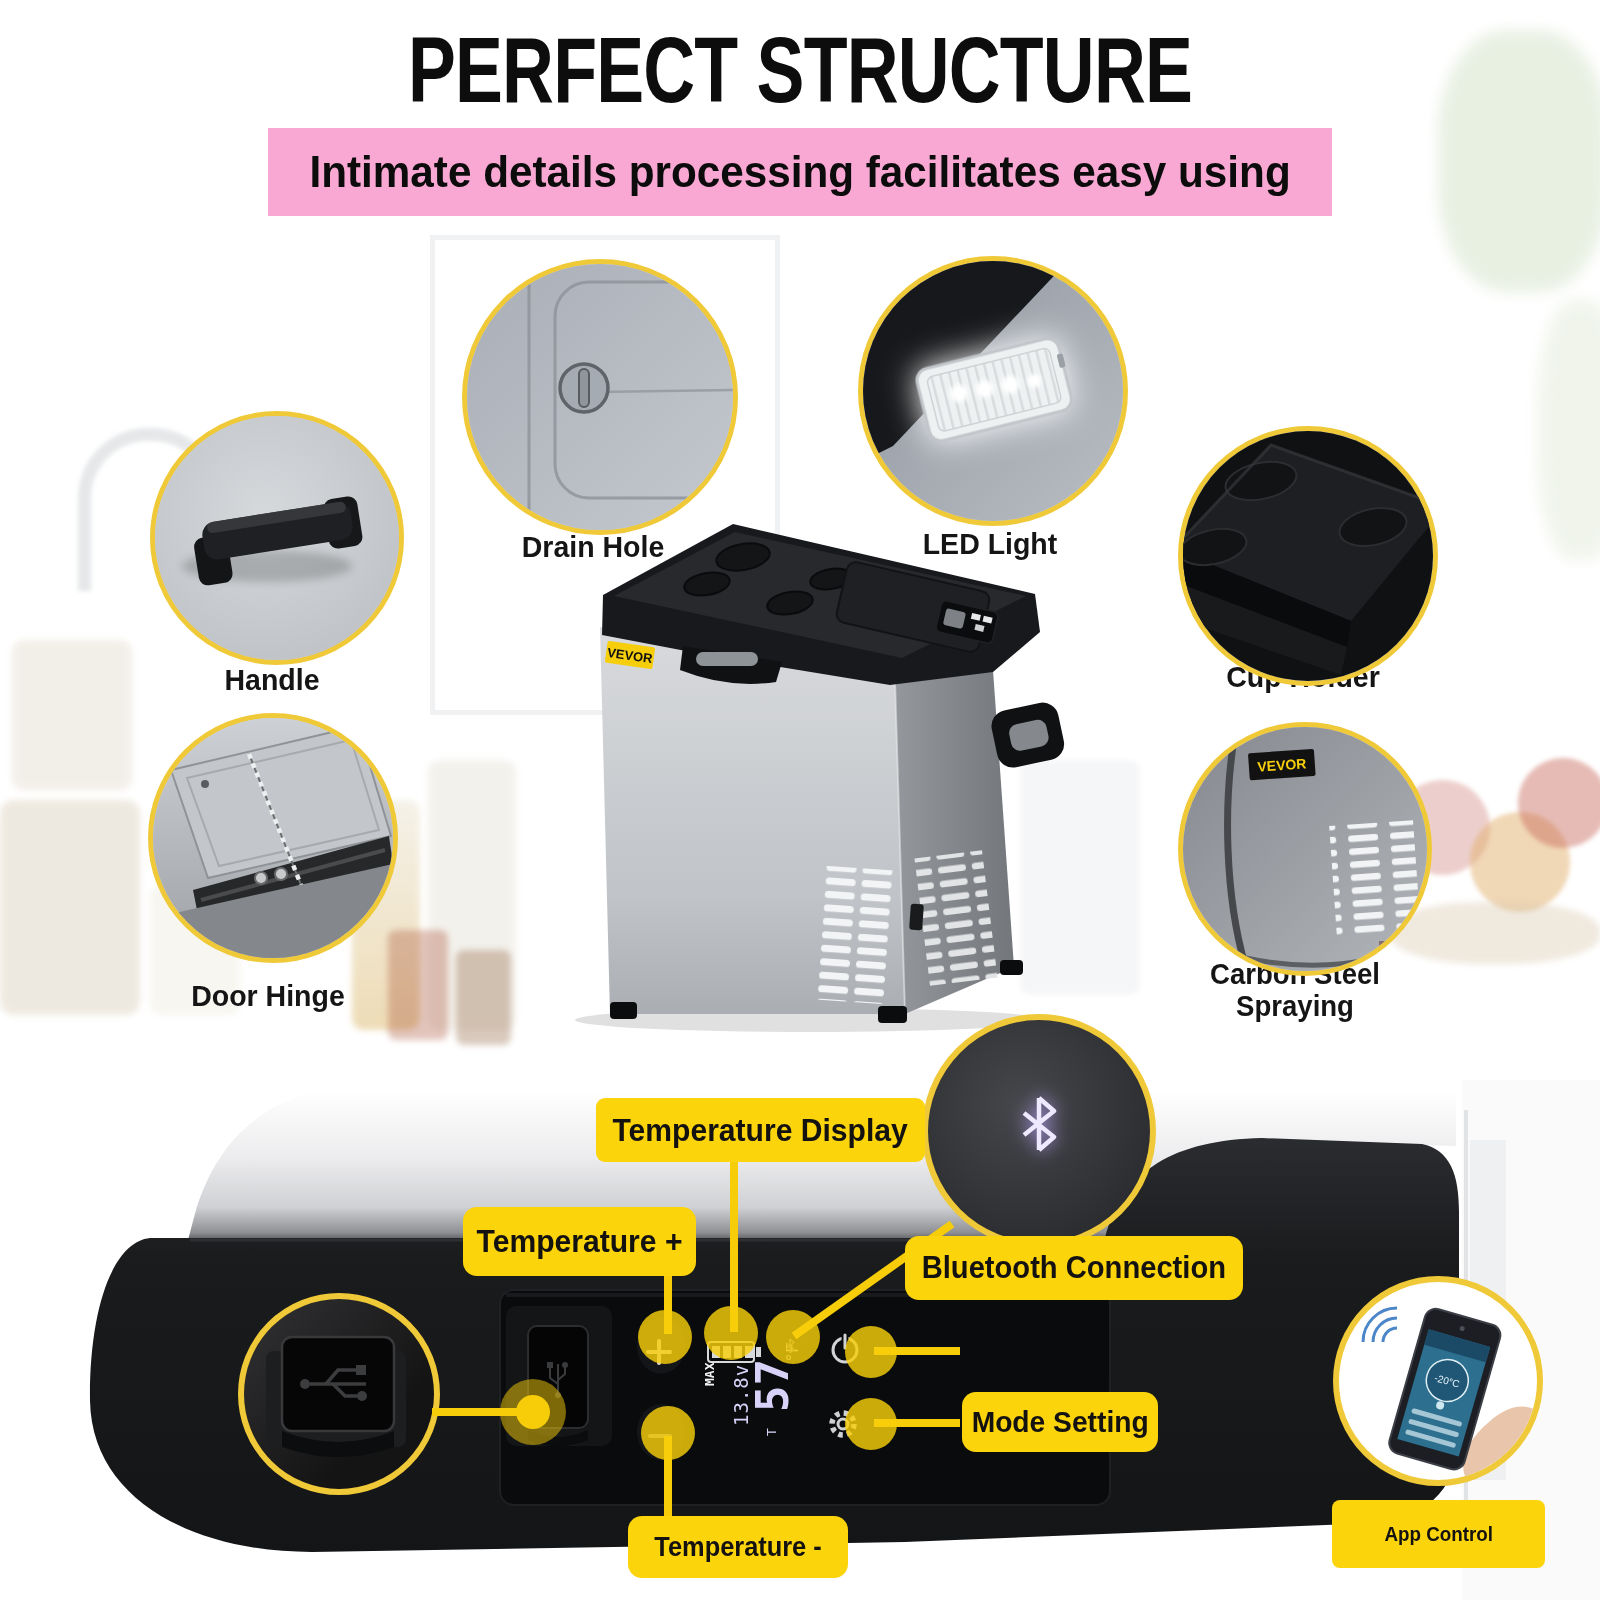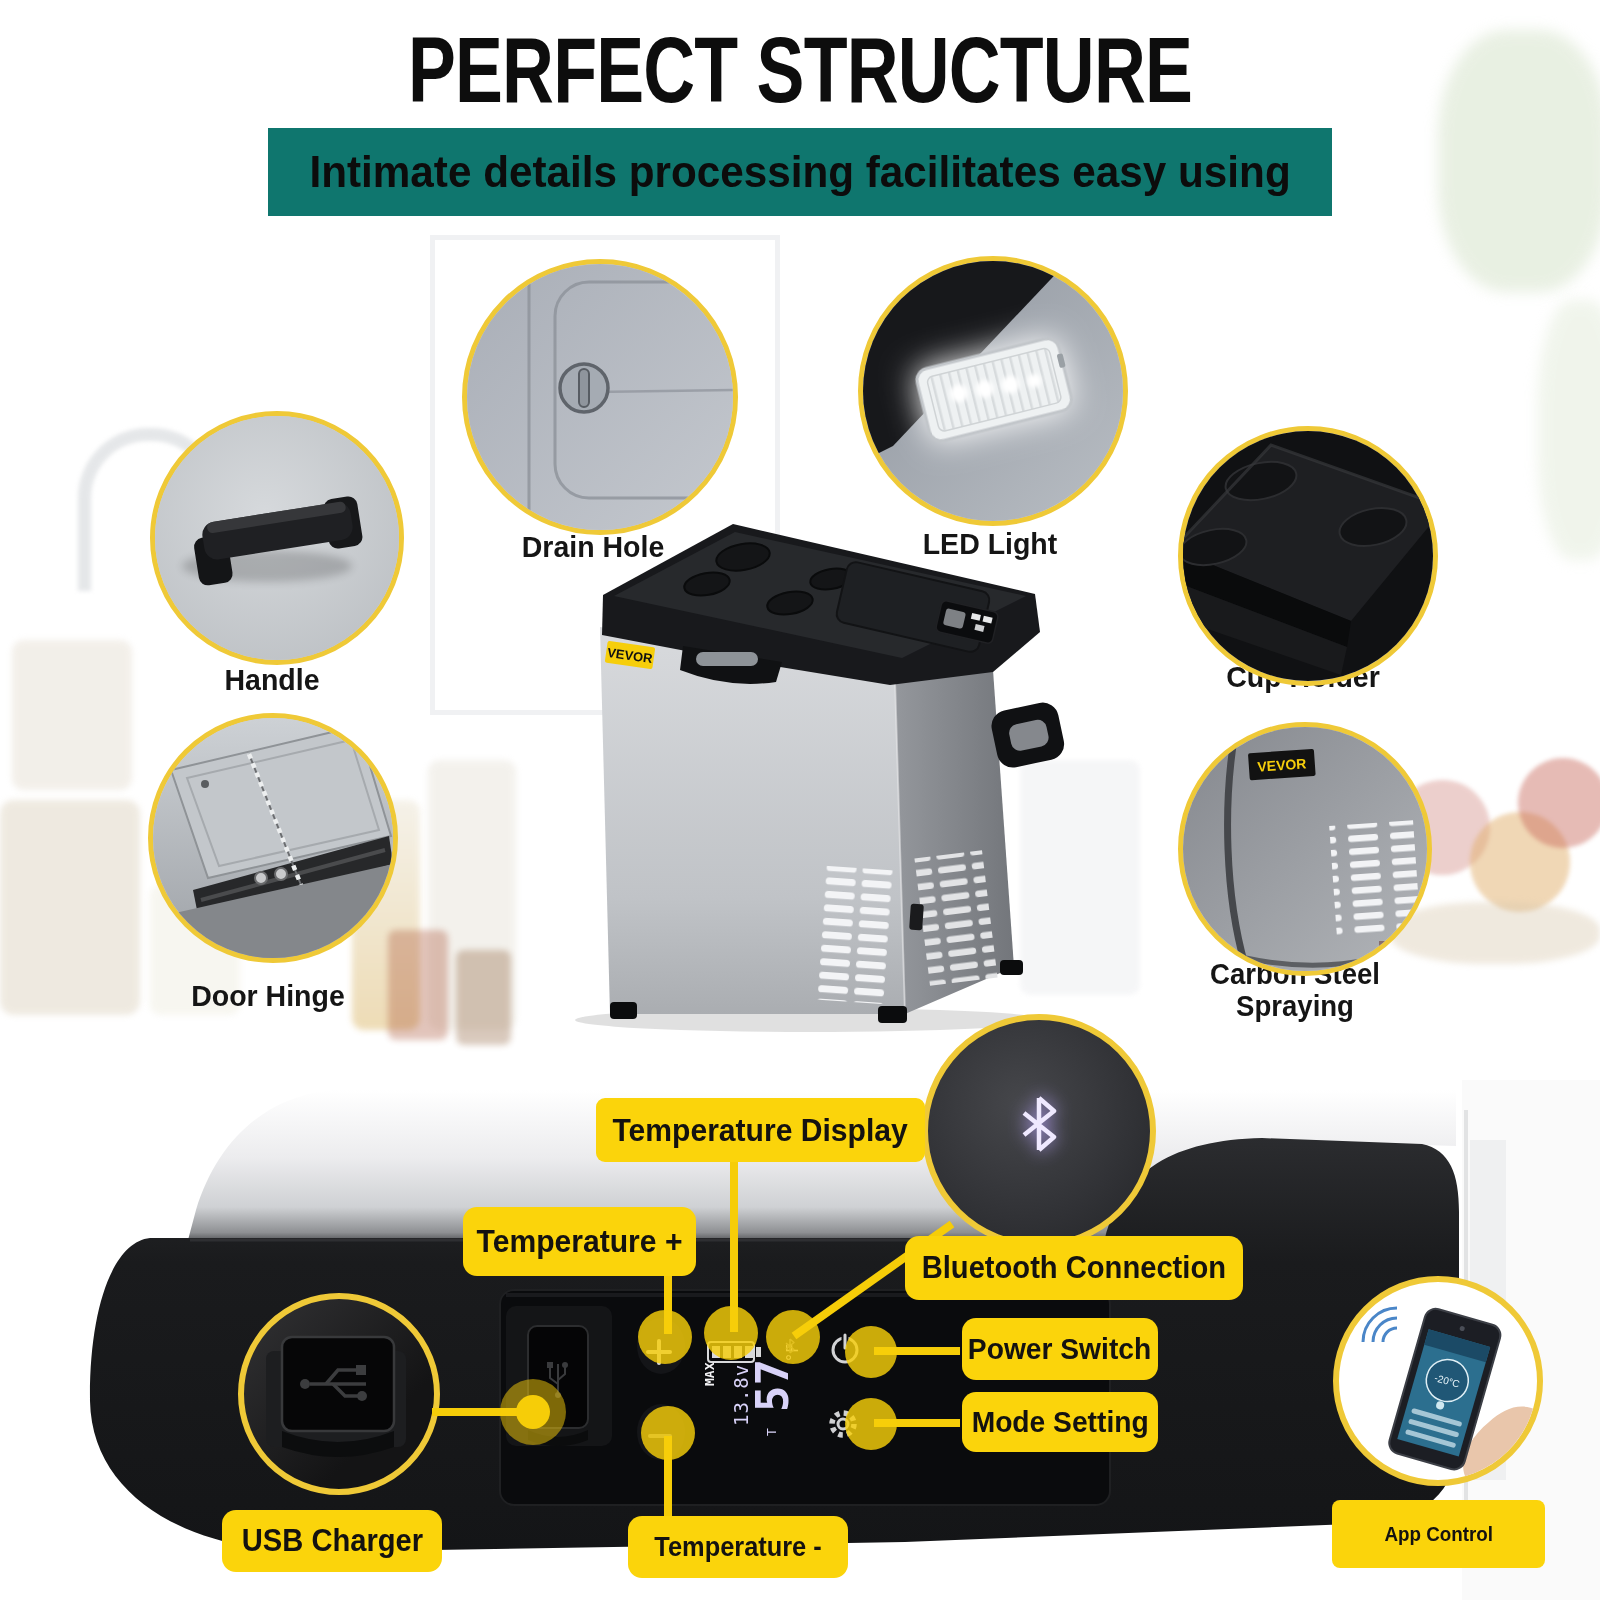--- a/index.html
+++ b/index.html
@@ -2,21 +2,21 @@
 <html><head>
 <meta charset="utf-8">
 <style>
   html,body{margin:0;padding:0;background:#fff;}
   #canvas{position:relative;width:1600px;height:1600px;overflow:hidden;background:#fff;
           font-family:"Liberation Sans", sans-serif;color:#0d0d0d;}
   .abs{position:absolute;}
   
   #title{left:0;top:18px;width:1600px;text-align:center;font-size:92px;font-weight:bold;
          letter-spacing:-1px;transform:scaleX(.78);transform-origin:50% 50%;color:#0d0d0d;white-space:nowrap;}
-  #banner{left:268px;top:128px;width:1064px;height:88px;background:#0f766e;
+  #banner{left:268px;top:128px;width:1064px;height:88px;background:#f9a8d4;
           display:flex;align-items:center;justify-content:center;}
   #banner span{font-size:44px;font-weight:bold;color:#0c0c0c;transform:scaleX(.96);white-space:nowrap;}
   
   .blob{position:absolute;pointer-events:none;}
   
   .circle{position:absolute;border-radius:50%;border:5px solid #EFC937;overflow:hidden;background:#cfd2d6;}
   .circle svg{display:block;}
   .bigcircle{border-width:6px;}
   .feat-label{position:absolute;text-align:center;font-weight:bold;font-size:30px;color:#151515;
               transform:scaleX(.95);white-space:nowrap;}
@@ -397,29 +397,23 @@
 
   <div class="callout" style="left:596px;top:1098px;width:329px;height:64px;font-size:32px;border-radius:9px;">
     <span>Temperature Display</span>
     </div>
   <div class="callout" style="left:463px;top:1207px;width:233px;height:69px;font-size:32px;">
     <span>Temperature +</span>
     </div>
   <div class="callout" style="left:905px;top:1236px;width:338px;height:64px;font-size:31px;">
     <span>Bluetooth Connection</span>
     </div>
-  <div class="callout" style="left:962px;top:1318px;width:196px;height:62px;font-size:30px;">
-    <span>Power Switch</span>
-    </div>
   <div class="callout" style="left:962px;top:1392px;width:196px;height:60px;font-size:30px;">
     <span>Mode Setting</span>
     </div>
-  <div class="callout" style="left:222px;top:1510px;width:220px;height:62px;font-size:31px;">
-    <span>USB Charger</span>
-    </div>
   <div class="callout" style="left:628px;top:1516px;width:220px;height:62px;font-size:27px;">
     <span>Temperature -</span>
     </div>
   <div class="callout" style="left:1332px;top:1500px;width:213px;height:68px;font-size:20px;border-radius:8px;">
     <span>App Control</span>
     </div>
 
 </div>
 
 </body></html>

